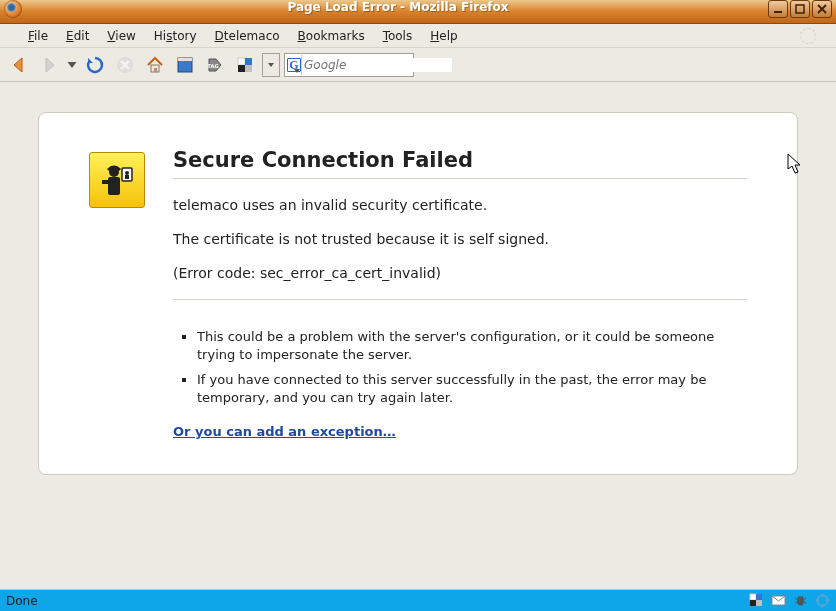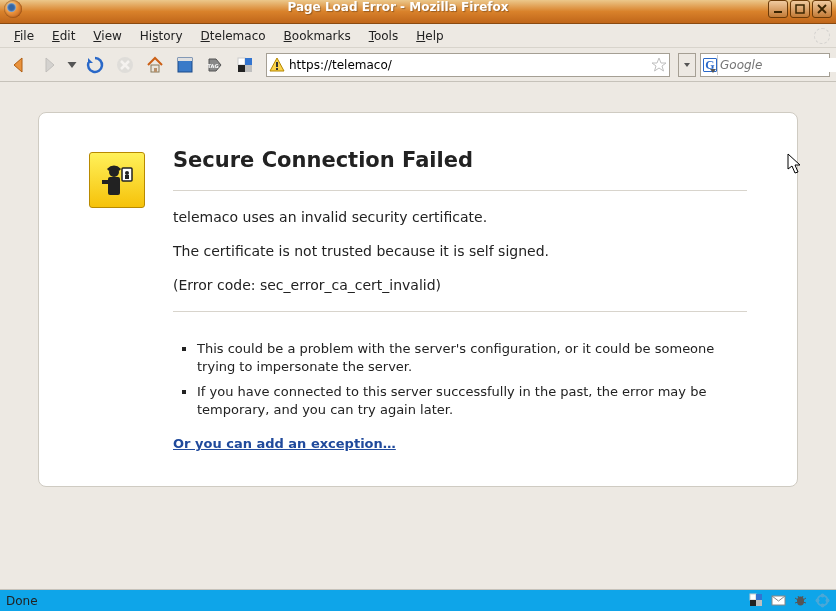--- a/index.html
+++ b/index.html
@@ -62,21 +62,21 @@
     font-size: 11px;
   }
   .titlebar .winbtn svg { width: 10px; height: 10px; }
   
   .menubar {
     height: 24px;
     background: #ede9e3;
     border-bottom: 1px solid #d8d4cc;
     display: flex;
     align-items: center;
-    padding: 0 6px;
+    padding: 0 20px;
     color: #222;
   }
   .menubar .menuitem {
     padding: 2px 8px;
     margin-right: 2px;
     cursor: default;
   }
   .menubar .menuitem .ul { text-decoration: underline; }
   .menubar .throbber {
     margin-left: auto;
@@ -204,21 +204,21 @@
     flex-shrink: 0;
     margin-top: 4px;
   }
   .err-icon svg { width: 40px; height: 40px; }
   .err-body { flex:1; }
   .err-body h1 {
     font-size: 21px;
     font-weight: bold;
     color: #222;
     border-bottom: 1px solid #d8d4cc;
-    padding-bottom: 18px;
+    padding-bottom: 6px;
     margin-bottom: 18px;
   }
   .err-body p {
     font-size: 14px;
     color: #222;
     margin-bottom: 18px;
   }
   .err-body hr {
     border: none;
     border-top: 1px solid #d8d4cc;
@@ -359,35 +359,20 @@
   </div>
   <div class="tbtn">
     <svg viewBox="0 0 20 20">
         <rect x="3" y="3" width="7" height="7" fill="#fff" stroke="#ccc"></rect>
         <rect x="10" y="3" width="7" height="7" fill="#3274d0"></rect>
         <rect x="3" y="10" width="7" height="7" fill="#222"></rect>
         <rect x="10" y="10" width="7" height="7" fill="#bfbfbf"></rect>
       </svg>
   </div>
 
-  <div class="urlbox">
-    <div class="favicon">
-      <svg viewBox="0 0 16 16">
-          <path d="M8 1 L15 14 L1 14 Z" fill="#fbd24a" stroke="#b38600"></path>
-          <rect x="7" y="5" width="2" height="5" fill="#333"></rect>
-          <rect x="7" y="11" width="2" height="2" fill="#333"></rect>
-        </svg>
-    </div>
-    <input type="text" value="https://telemaco/" style="">
-    <div class="star">
-      <svg viewBox="0 0 16 16">
-          <path d="M8 1 L10 6 L15 6 L11 9 L12.5 14 L8 11 L3.5 14 L5 9 L1 6 L6 6 Z" fill="none" stroke="#bfbfbf" stroke-width="1"></path>
-        </svg>
-    </div>
-  </div>
   <div class="url-drop">
     <svg width="8" height="8" viewBox="0 0 8 8">
         <path d="M1 2 L7 2 L4 6 Z" fill="#555"></path>
       </svg>
   </div>
 
   <div class="searchbox">
     <div class="search-engine">
       <div class="g">G</div>
       <svg viewBox="0 0 6 6">

